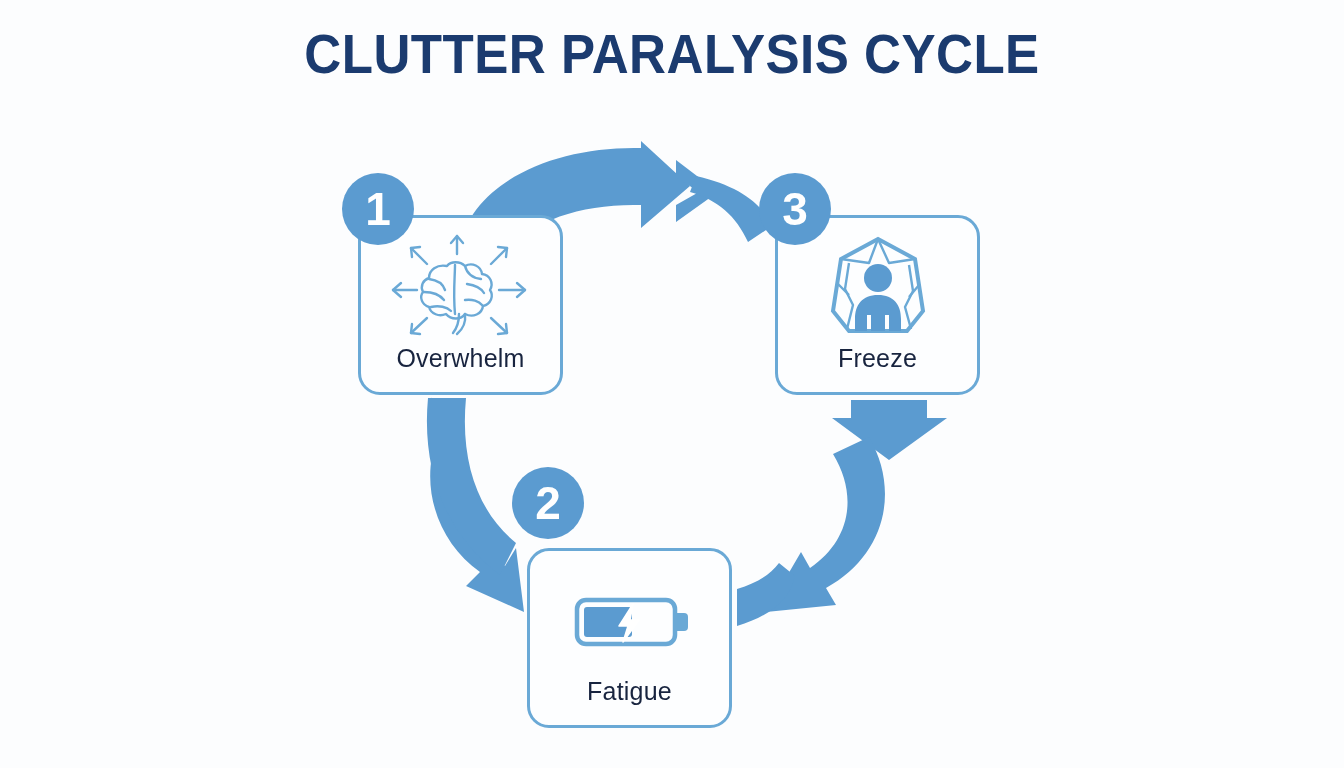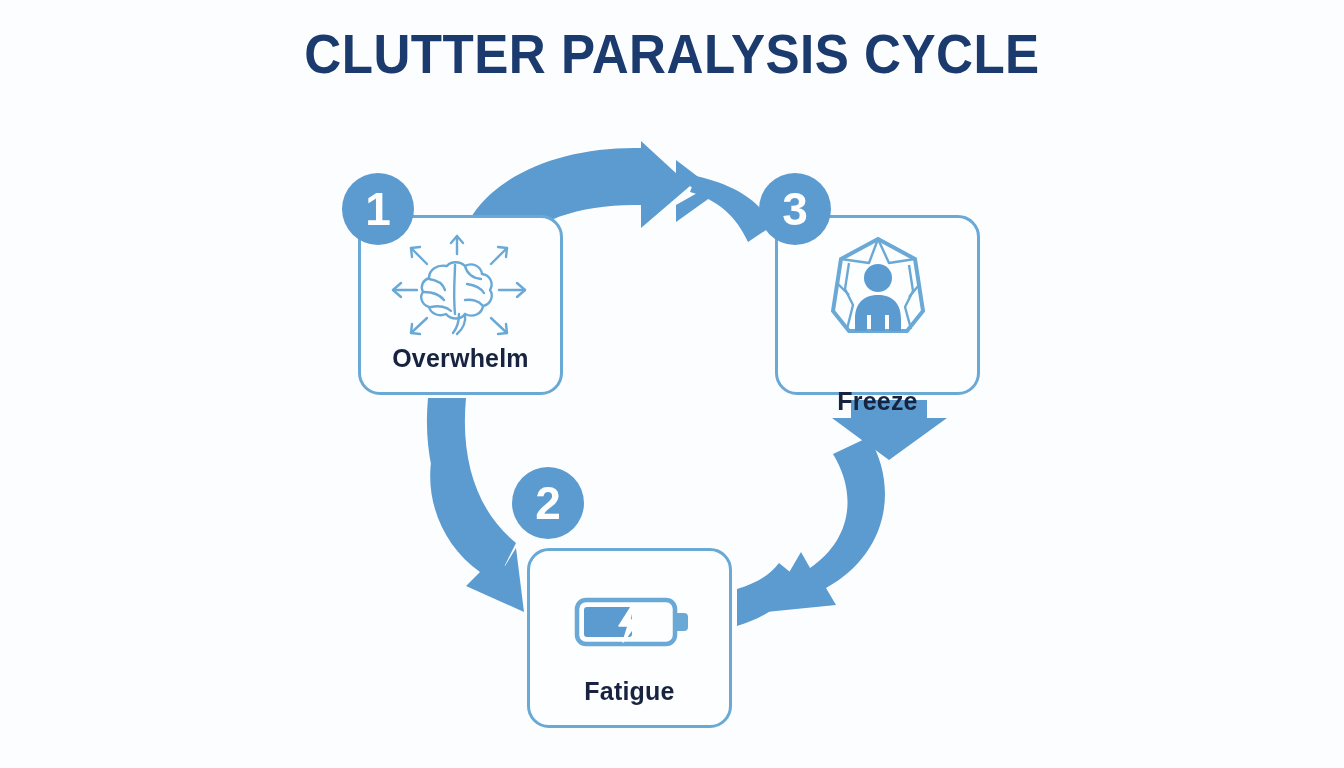--- a/index.html
+++ b/index.html
@@ -60,28 +60,28 @@
     margin-top: 16px;
     height: 108px;
     display: flex;
     align-items: center;
     justify-content: center;
   }
   .node-label {
     margin-top: 2px;
     font-family: "Liberation Sans", sans-serif;
     font-size: 25px;
-    font-weight: bold;
+    font-weight: normal;
     color: #18243f;
     letter-spacing: 0.2px;
     white-space: nowrap;
   }
   #node-1 { left: 358px; top: 215px; width: 205px; height: 180px; }
   #node-2 { left: 527px; top: 508px; width: 205px; height: 180px; margin-top: 40px; }
-  #node-3 { left: 775px; top: 215px; width: 205px; height: 180px; gap: 43px; }
+  #node-3 { left: 775px; top: 215px; width: 205px; height: 180px; }
 
   
   .badge {
     position: absolute;
     width: 72px;
     height: 72px;
     border-radius: 50%;
     background: #5b9bd0;
     color: #ffffff;
     display: flex;

